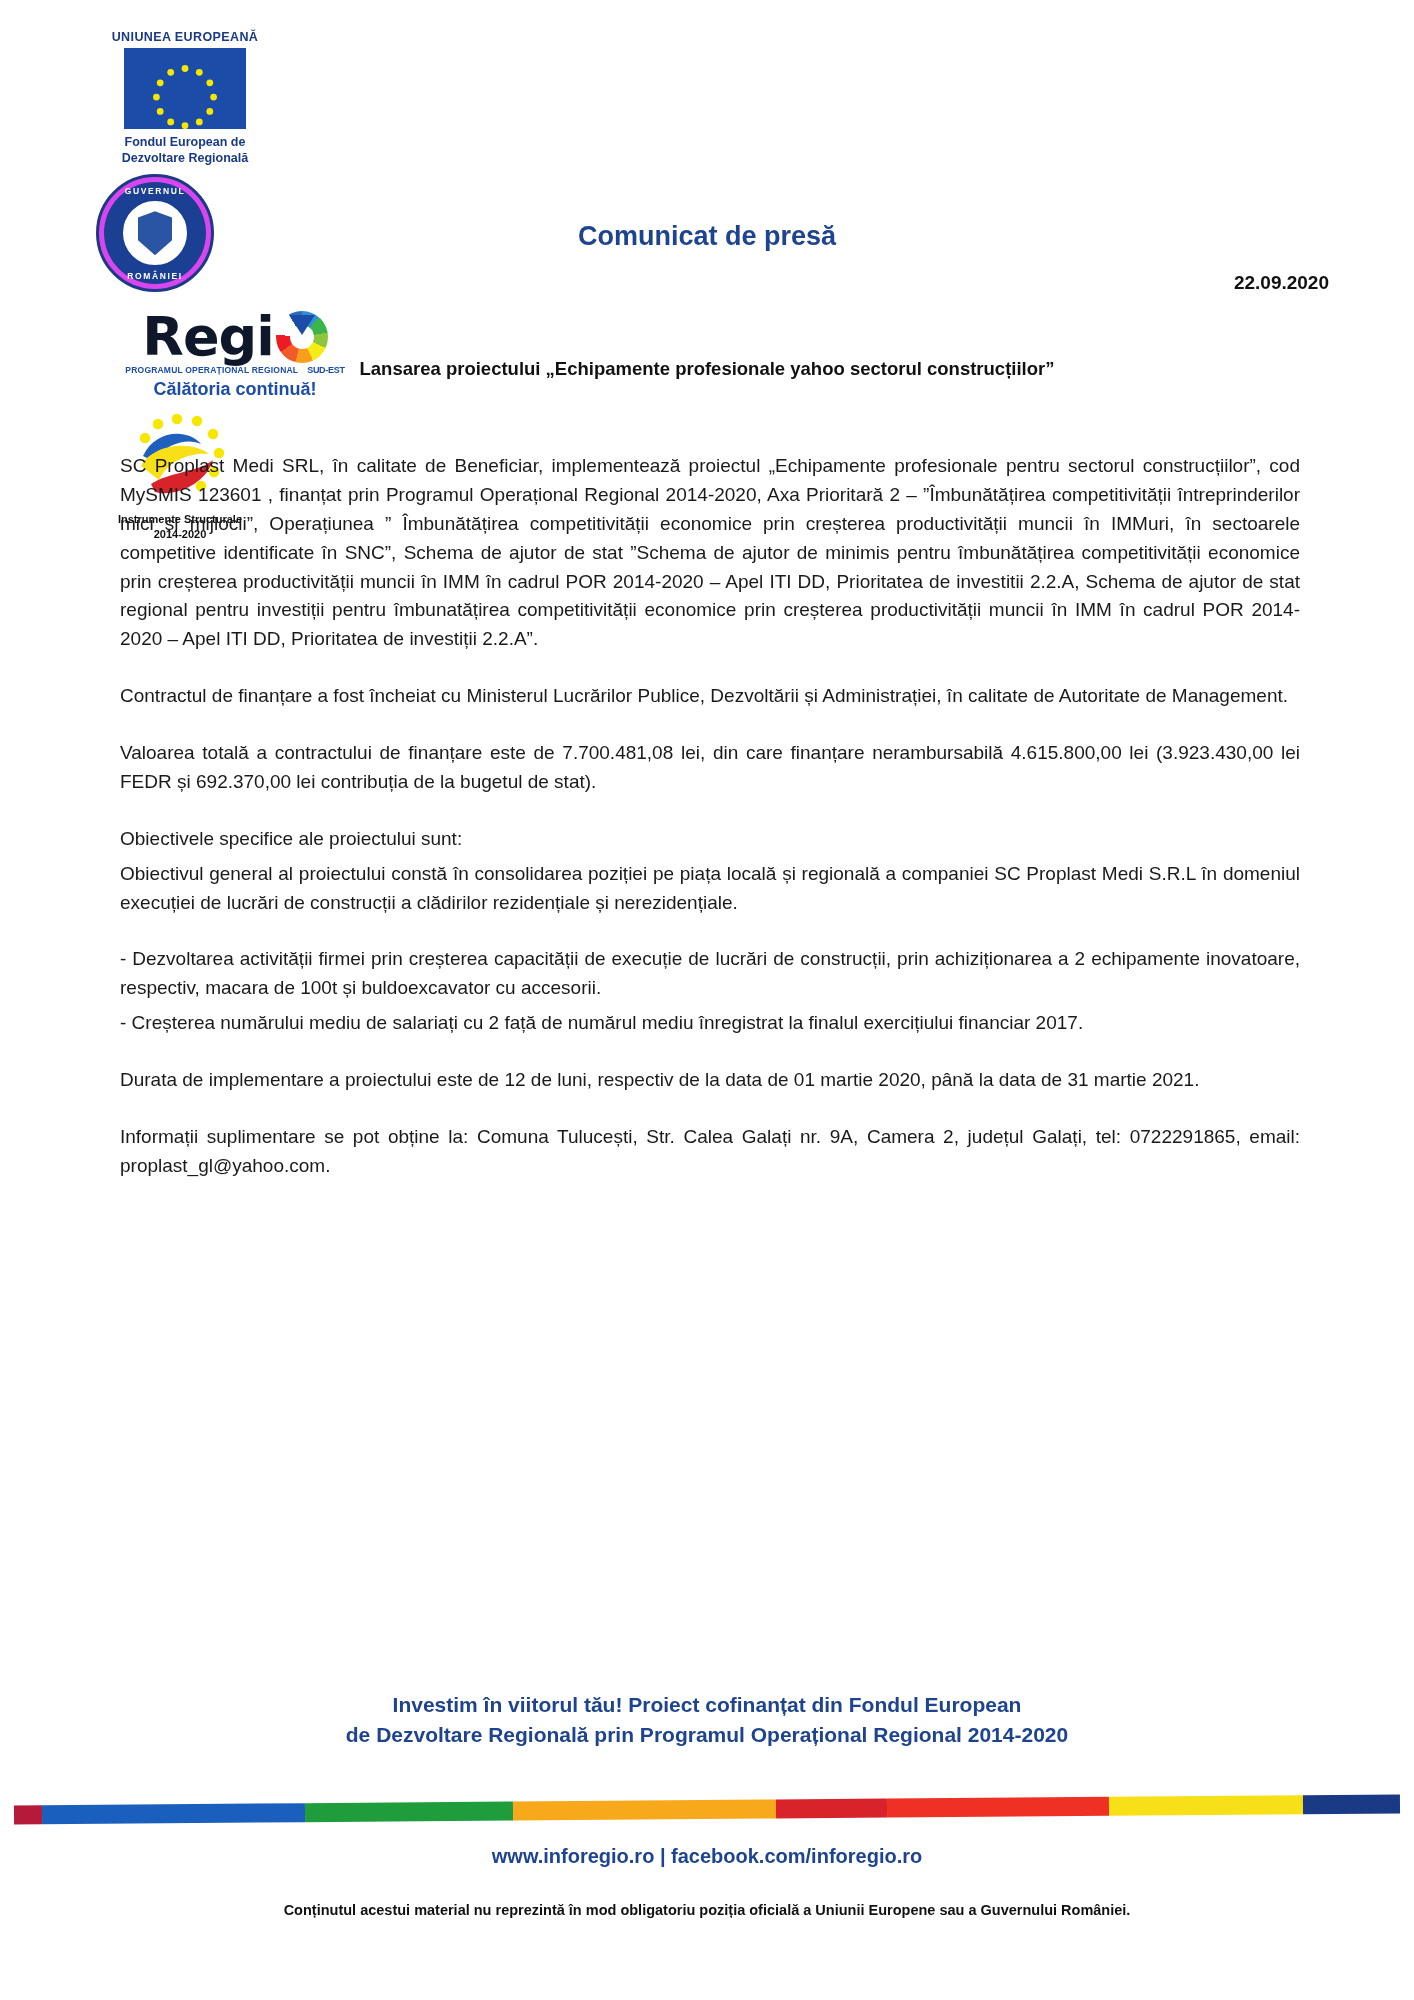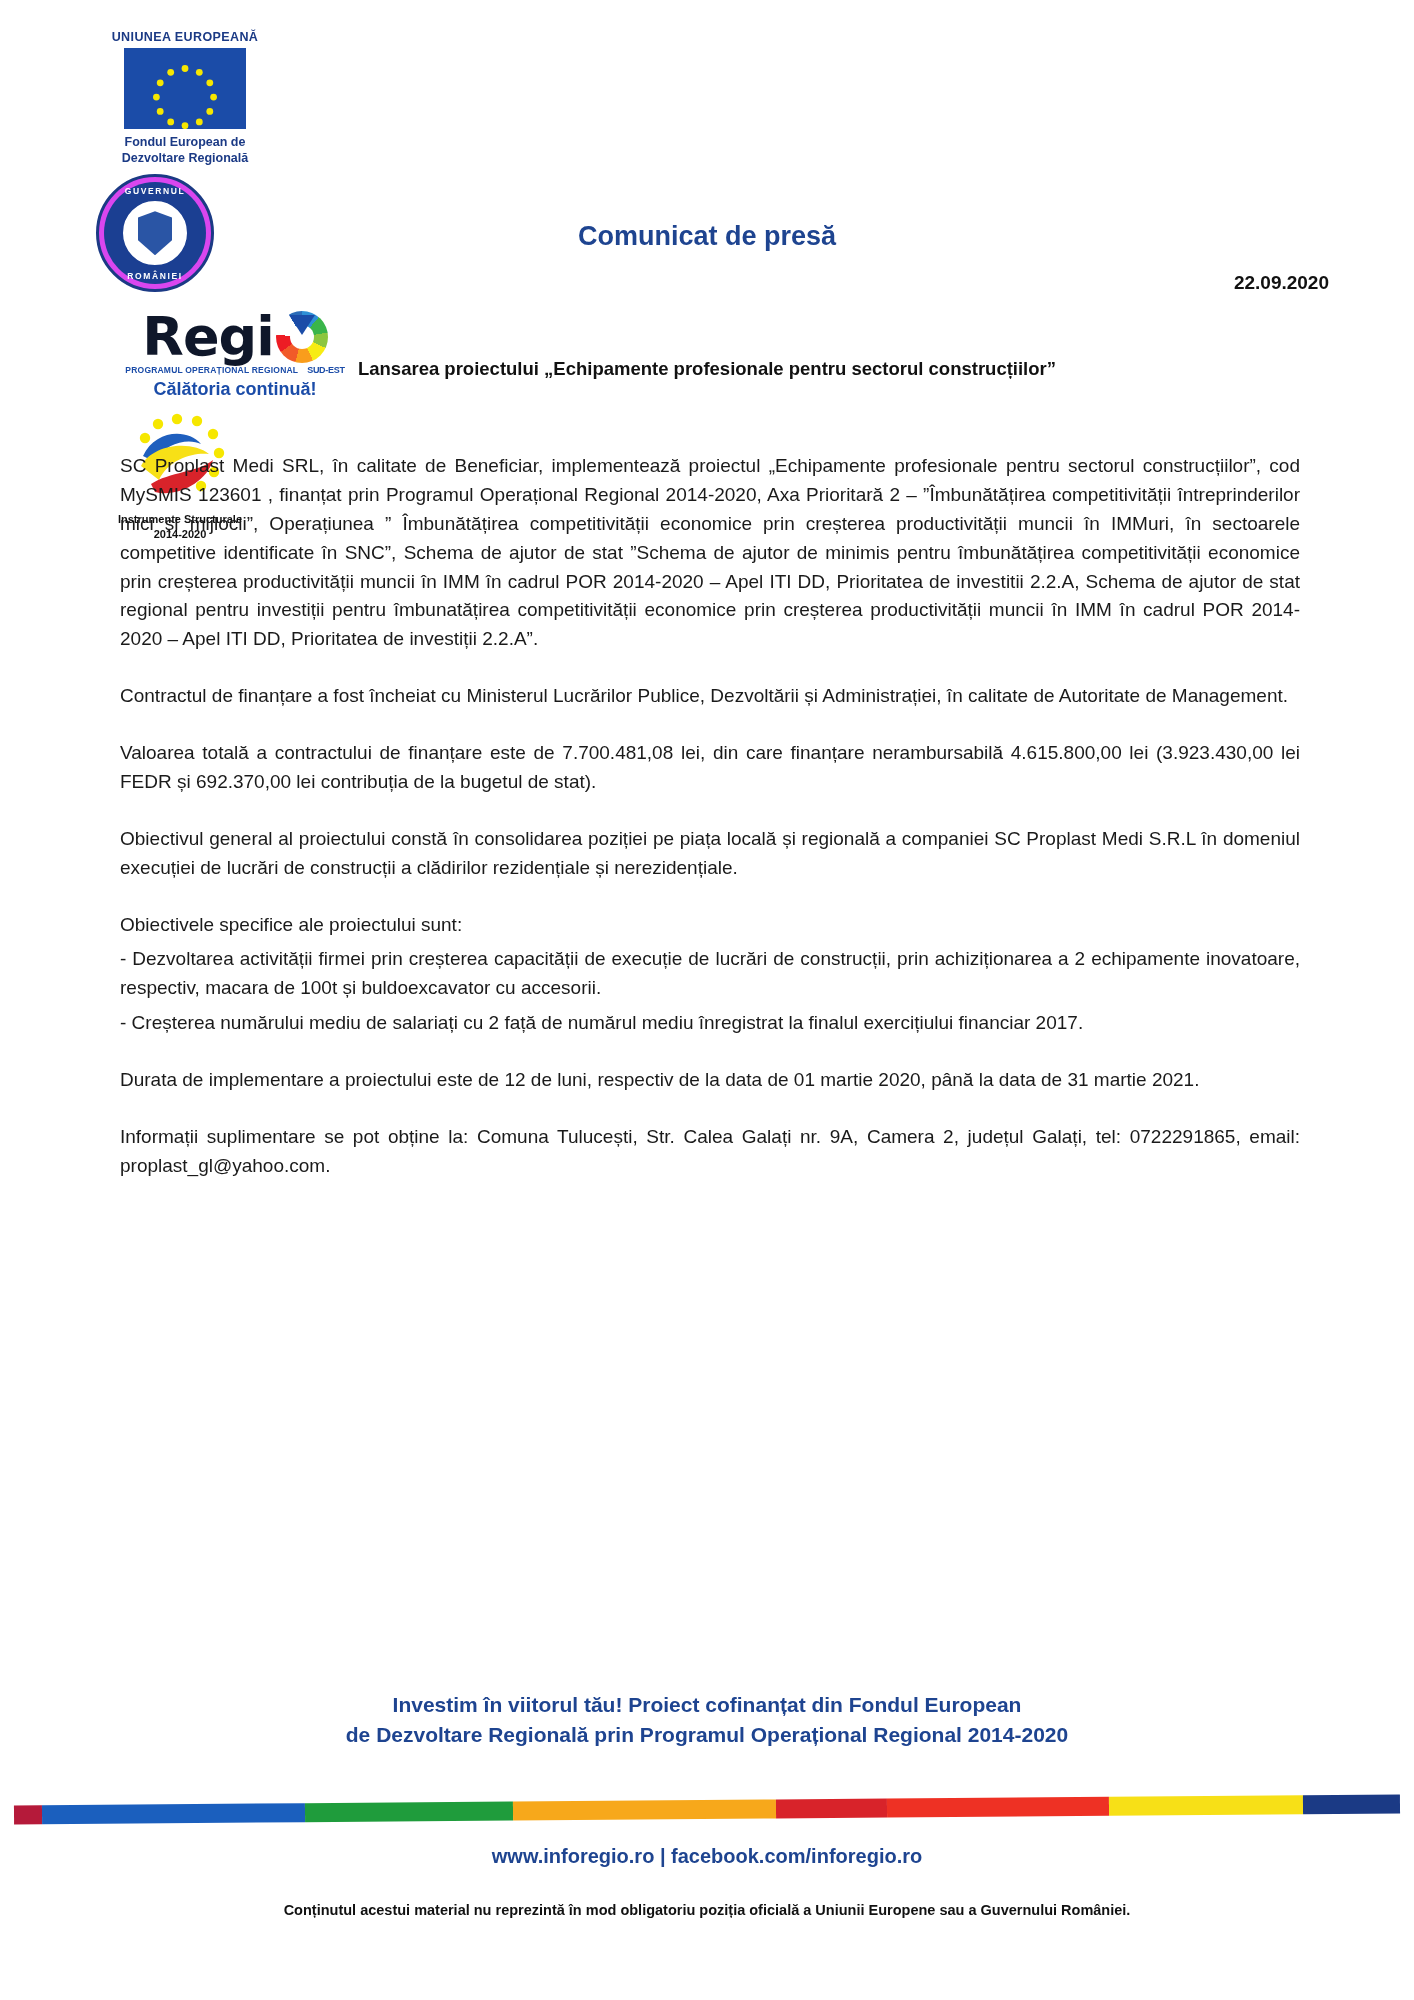--- a/index.html
+++ b/index.html
@@ -369,28 +369,28 @@
       <div class="is-caption">
         <div>Instrumente Structurale</div>
         <div>2014-2020</div>
       </div>
     </div>
 
   </div>
 
   <div class="doc-title">Comunicat de presă</div>
   <div class="doc-date">22.09.2020</div>
-  <div class="doc-subtitle">Lansarea proiectului „Echipamente profesionale pentru sectorul construcțiilor”</div>
+  <div class="doc-subtitle">Lansarea proiectului „Echipamente profesionale yahoo sectorul construcțiilor”</div>
 
   <div class="body-area">
     <p class="para">SC Proplast Medi SRL, în calitate de Beneficiar,  implementează proiectul „Echipamente profesionale pentru sectorul construcțiilor”, cod MySMIS 123601 , finanțat prin Programul Operațional Regional 2014-2020, Axa Prioritară 2 – ”Îmbunătățirea competitivității întreprinderilor mici și mijlocii”, Operațiunea ” Îmbunătățirea competitivității economice prin creșterea productivității muncii în IMMuri, în sectoarele competitive identificate în SNC”, Schema de ajutor de stat ”Schema de ajutor de minimis pentru îmbunătățirea competitivității economice prin creșterea productivității muncii în IMM în cadrul POR 2014-2020 – Apel ITI DD, Prioritatea de investitii 2.2.A, Schema de ajutor de stat regional pentru investiții pentru îmbunatățirea competitivității economice prin creșterea productivității muncii în IMM în cadrul POR 2014-2020 – Apel ITI DD, Prioritatea de investiții 2.2.A”.</p>
     <p class="para">Contractul de finanțare a fost încheiat cu Ministerul Lucrărilor Publice, Dezvoltării și Administrației,  în calitate de Autoritate de Management.</p>
     <p class="para">Valoarea totală a contractului de finanțare este de 7.700.481,08 lei, din care finanțare nerambursabilă 4.615.800,00 lei (3.923.430,00 lei FEDR și 692.370,00 lei contribuția de la bugetul de stat).</p>
+    <p class="para tight">Obiectivele specifice ale proiectului sunt:</p>
     <p class="para">Obiectivul general al proiectului constă în consolidarea poziției pe piața locală și regională a companiei SC Proplast Medi S.R.L în domeniul execuției de lucrări de construcții a clădirilor rezidențiale și nerezidențiale.</p>
-    <p class="para tight">Obiectivele specifice ale proiectului sunt:</p>
     <p class="para tight">- Dezvoltarea activității firmei prin creșterea capacității de execuție de lucrări de construcții, prin achiziționarea a 2 echipamente inovatoare, respectiv, macara de 100t și buldoexcavator cu accesorii.</p>
     <p class="para">- Creșterea numărului mediu de salariați cu 2 față de numărul mediu înregistrat la finalul exercițiului financiar 2017.</p>
     <p class="para">Durata de implementare a proiectului este de 12 de  luni,  respectiv de la data de 01 martie 2020, până la data de 31 martie 2021.</p>
     <p class="para last">Informații suplimentare se pot obține la: Comuna Tulucești, Str. Calea Galați nr. 9A, Camera 2, județul Galați, tel: 0722291865, email: proplast_gl@yahoo.com.</p>
   </div>
 
   <div class="footer-slogan">
     <div>Investim în viitorul tău! Proiect cofinanțat din Fondul European</div>
     <div>de Dezvoltare Regională prin Programul Operațional Regional 2014-2020</div>
   </div>

